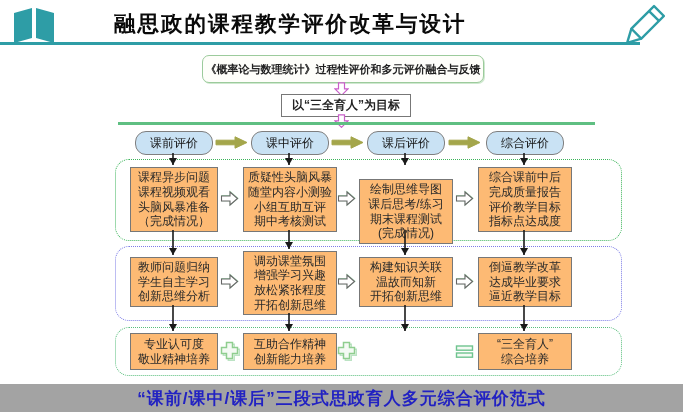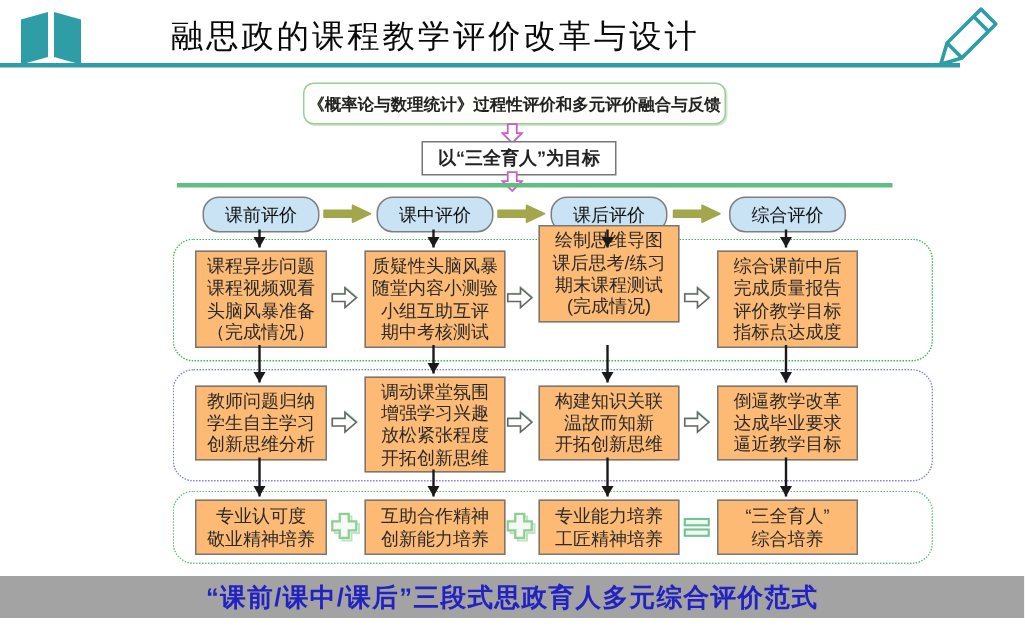--- a/index.html
+++ b/index.html
@@ -2,21 +2,21 @@
 <html><head>
 <meta charset="utf-8">
 <style>
   html,body{margin:0;padding:0;background:#fff;}
   .slide{
     position:relative;width:683px;height:417px;background:#fff;overflow:hidden;
     font-family:"Liberation Sans","DejaVu Sans",sans-serif;color:#222;
   }
   .abs{position:absolute;}
   .page-title{
-    left:114px;top:9px;font-size:21.5px;font-weight:normal;color:#0a0a0a;
+    left:114px;top:9px;font-size:21.5px;font-weight:bold;color:#0a0a0a;
     letter-spacing:2px;white-space:nowrap;
   }
   .header-line{left:0;top:42px;width:640px;height:3px;background:#2E9DA6;}
   .subtitle-box{
     left:202px;top:55px;width:280px;height:26px;
     border:1.5px solid #9CCB9C;border-radius:7px;background:#FEFEFA;
     display:flex;align-items:center;justify-content:center;
     font-size:11px;font-weight:bold;color:#222;white-space:nowrap;
     box-shadow:1px 1px 0 #cfe8cf;
   }
@@ -120,21 +120,21 @@
     <div>课程视频观看</div>
     <div>头脑风暴准备</div>
     <div>（完成情况）</div>
   </div>
   <div class="abs pbox" style="left:243px;top:167px;width:92px;height:63px;">
     <div>质疑性头脑风暴</div>
     <div>随堂内容小测验</div>
     <div>小组互助互评</div>
     <div>期中考核测试</div>
   </div>
-  <div class="abs pbox" style="left:359px;top:150px;width:92px;height:63px;">
+  <div class="abs pbox" style="left:359px;top:179px;width:92px;height:63px;">
     <div>绘制思维导图</div>
     <div>课后思考/练习</div>
     <div>期末课程测试</div>
     <div>(完成情况)</div>
   </div>
   <div class="abs pbox" style="left:478px;top:167px;width:92px;height:63px;">
     <div>综合课前中后</div>
     <div>完成质量报告</div>
     <div>评价教学目标</div>
     <div>指标点达成度</div>
@@ -188,24 +188,20 @@
     <path d="M1.5,6 H10 V2 L17.5,8.5 L10,15 V11 H1.5 Z" fill="#fff" stroke="#666" stroke-width="1.1"></path>
   </svg>
 
   <div class="abs pbox" style="left:130px;top:333px;width:86px;height:35px;">
     <div>专业认可度</div>
     <div>敬业精神培养</div>
   </div>
   <div class="abs pbox" style="left:243px;top:333px;width:92px;height:35px;">
     <div>互助合作精神</div>
     <div>创新能力培养</div>
-  </div>
-  <div class="abs pbox" style="left:359px;top:333px;width:92px;height:35px;">
-    <div>专业能力培养</div>
-    <div>工匠精神培养</div>
   </div>
   <div class="abs pbox" style="left:478px;top:333px;width:92px;height:35px;">
     <div>“三全育人”</div>
     <div>综合培养</div>
   </div>
 
   <svg class="abs" style="left:220px;top:341px;" width="21" height="21" viewBox="0 0 21 21">
     <path d="M6.5,1.5 H12.5 V6.5 H17.5 V12.5 H12.5 V17.5 H6.5 V12.5 H1.5 V6.5 H6.5 Z" fill="none" stroke="#BCE3C4" stroke-width="1.4" transform="translate(1.8,1.8)"></path>
     <path d="M6.5,1.5 H12.5 V6.5 H17.5 V12.5 H12.5 V17.5 H6.5 V12.5 H1.5 V6.5 H6.5 Z" fill="#F4FAF4" stroke="#8FCE8F" stroke-width="1.5"></path>
   </svg>

